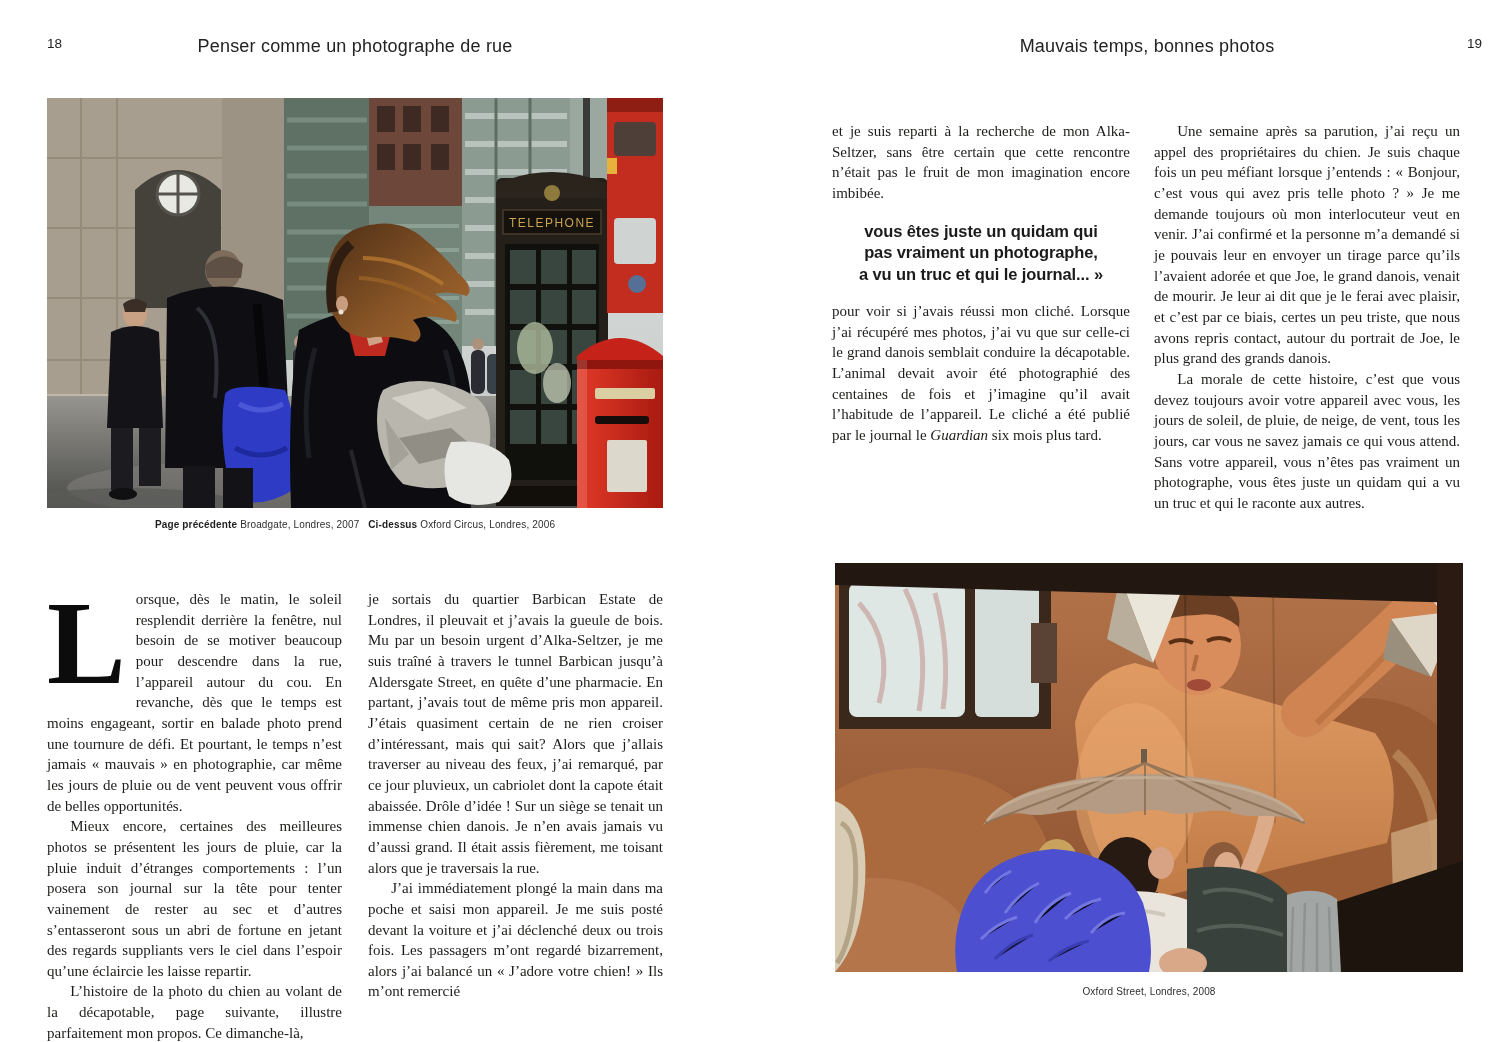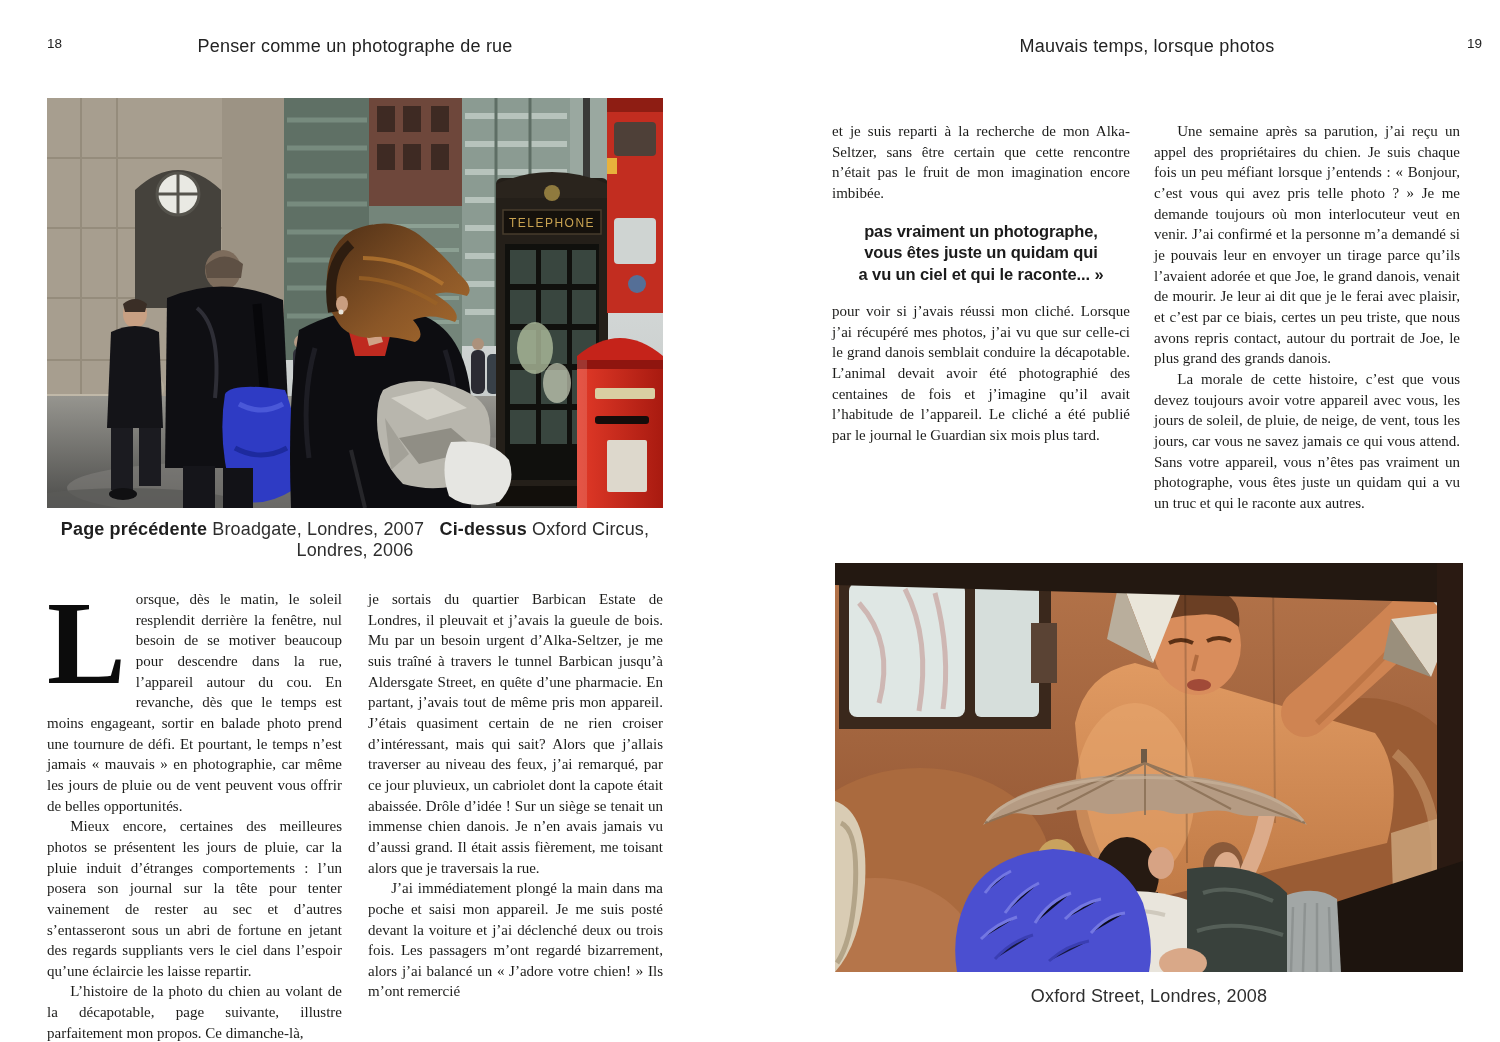--- a/index.html
+++ b/index.html
@@ -4,42 +4,42 @@
 <style>
   html,body{margin:0;padding:0;background:#ffffff;}
   #spread{position:relative;width:1500px;height:1042px;background:#ffffff;overflow:hidden;
           font-family:"Liberation Serif",serif;color:#1d1d1b;padding-left:20px;}
   .runhead{position:absolute;top:36px;font-family:"Liberation Sans",sans-serif;
            font-size:18px;font-weight:500;color:#232323;letter-spacing:.2px;}
   .pagenum{position:absolute;top:36px;font-family:"Liberation Sans",sans-serif;
            font-size:13.5px;color:#232323;}
   .photo{position:absolute;overflow:hidden;background:#ccc;}
   .photo svg{display:block;width:100%;height:100%;}
-  .caption{position:absolute;font-family:"Liberation Sans",sans-serif;font-size:18px;
+  .caption{position:absolute;font-family:"Liberation Sans",sans-serif;font-size:10px;
            color:#2e2e2e;text-align:center;letter-spacing:.15px;}
   .caption b{font-weight:700;color:#1f1f1f;}
   .col{position:absolute;text-align:justify;font-size:15px;line-height:20.65px;
        color:#1c1c1a;hyphens:auto;margin-top:33px;}
   .col p{margin:0;}
   .col p.ind{text-indent:1.55em;}
   .dropcap{float:left;font-family:"Liberation Serif",serif;font-weight:bold;
            font-size:118px;line-height:.84;margin:5px 10px 0 0;color:#0c0c0c;}
   .pullquote{margin:17px 0 15px;text-align:center;font-family:"Liberation Sans",sans-serif;
              font-weight:700;font-size:16.5px;line-height:1.32;color:#1b1b1b;letter-spacing:-.1px;}
   .pullquote span{display:block;white-space:nowrap;}
-  .it{}
+  .it{font-style:italic;}
 </style>
 </head>
 <body>
 
 <div id="spread">
 
   <div class="pagenum" style="left:47px;">18</div>
   <div class="runhead" style="left:47px;width:616px;text-align:center;">Penser comme un photographe de rue</div>
-  <div class="runhead" style="left:832px;width:630px;text-align:center;">Mauvais temps, lorsque photos</div>
+  <div class="runhead" style="left:832px;width:630px;text-align:center;">Mauvais temps, bonnes photos</div>
   <div class="pagenum" style="right:38px;">19</div>
 
   <div class="photo" style="left:47px;top:98px;width:616px;height:410px;">
     <svg viewBox="0 0 616 410" preserveAspectRatio="none">
       <defs>
         <linearGradient id="sky1" x1="0" y1="0" x2="0" y2="1">
           <stop offset="0" stop-color="#e7eae9"></stop>
             <stop offset="1" stop-color="#c6cbca"></stop>
         </linearGradient>
         <linearGradient id="pave1" x1="0" y1="0" x2="0" y2="1">
@@ -256,23 +256,23 @@
     <p class="ind">L’histoire de la photo du chien au volant de la décapotable, page suivante, illustre parfaitement mon propos. Ce dimanche-là,</p>
   </div>
   <div class="col" style="left:368px;top:556px;width:295px;">
     <p>je sortais du quartier Barbican Estate de Londres, il pleuvait et j’avais la gueule de bois. Mu par un besoin urgent d’Alka-Seltzer, je me suis traîné à travers le tunnel Barbican jusqu’à Aldersgate Street, en quête d’une pharmacie. En partant, j’avais tout de même pris mon appareil. J’étais quasiment certain de ne rien croiser d’intéressant, mais qui sait? Alors que j’allais traverser au niveau des feux, j’ai remarqué, par ce jour pluvieux, un cabriolet dont la capote était abaissée. Drôle d’idée ! Sur un siège se tenait un immense chien danois. Je n’en avais jamais vu d’aussi grand. Il était assis fièrement, me toisant alors que je traversais la rue.</p>
     <p class="ind">J’ai immédiatement plongé la main dans ma poche et saisi mon appareil. Je me suis posté devant la voiture et j’ai déclenché deux ou trois fois. Les passagers m’ont regardé bizarrement, alors j’ai balancé un « J’adore votre chien! » Ils m’ont remercié</p>
   </div>
 
   <div class="col" style="left:832px;top:88px;width:298px;">
     <p>et je suis reparti à la recherche de mon Alka-Seltzer, sans être certain que cette rencontre n’était pas le fruit de mon imagination encore imbibée.</p>
     <div class="pullquote">
+      <span>vous êtes juste un quidam qui</span>
       <span>pas vraiment un photographe,</span>
-      <span>vous êtes juste un quidam qui</span>
-      <span>a vu un ciel et qui le raconte... »</span>
+      <span>a vu un truc et qui le journal... »</span>
     </div>
     <p><span>pour voir si j’avais réussi mon cliché. Lorsque j’ai récupéré mes photos, j’ai vu que sur celle-ci le grand danois semblait conduire la décapotable. L’animal devait avoir été photographié des centaines de fois et j’imagine qu’il avait l’habitude de l’appareil. Le cliché a été publié par le journal le </span><span class="it">Guardian</span><span> six mois plus tard.</span></p>
   </div>
   <div class="col" style="left:1154px;top:88px;width:306px;">
     <p class="ind">Une semaine après sa parution, j’ai reçu un appel des propriétaires du chien. Je suis chaque fois un peu méfiant lorsque j’entends : « Bonjour, c’est vous qui avez pris telle photo ? » Je me demande toujours où mon interlocuteur veut en venir. J’ai confirmé et la personne m’a demandé si je pouvais leur en envoyer un tirage parce qu’ils l’avaient adorée et que Joe, le grand danois, venait de mourir. Je leur ai dit que je le ferai avec plaisir, et c’est par ce biais, certes un peu triste, que nous avons repris contact, autour du portrait de Joe, le plus grand des grands danois.</p>
     <p class="ind">La morale de cette histoire, c’est que vous devez toujours avoir votre appareil avec vous, les jours de soleil, de pluie, de neige, de vent, tous les jours, car vous ne savez jamais ce qui vous attend. Sans votre appareil, vous n’êtes pas vraiment un photographe, vous êtes juste un quidam qui a vu un truc et qui le raconte aux autres.</p>
   </div>
 
   <div class="photo" style="left:835px;top:563px;width:628px;height:409px;">
     <svg viewBox="0 0 628 409" preserveAspectRatio="none">

